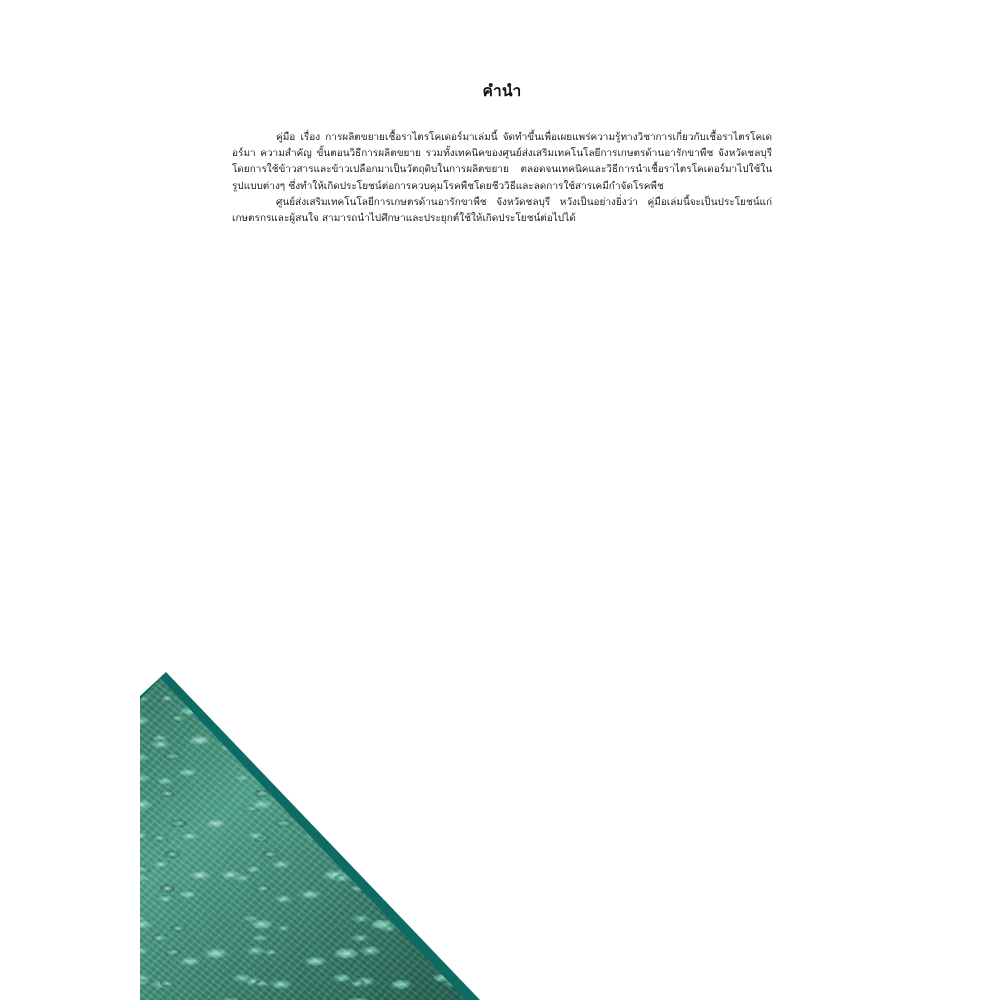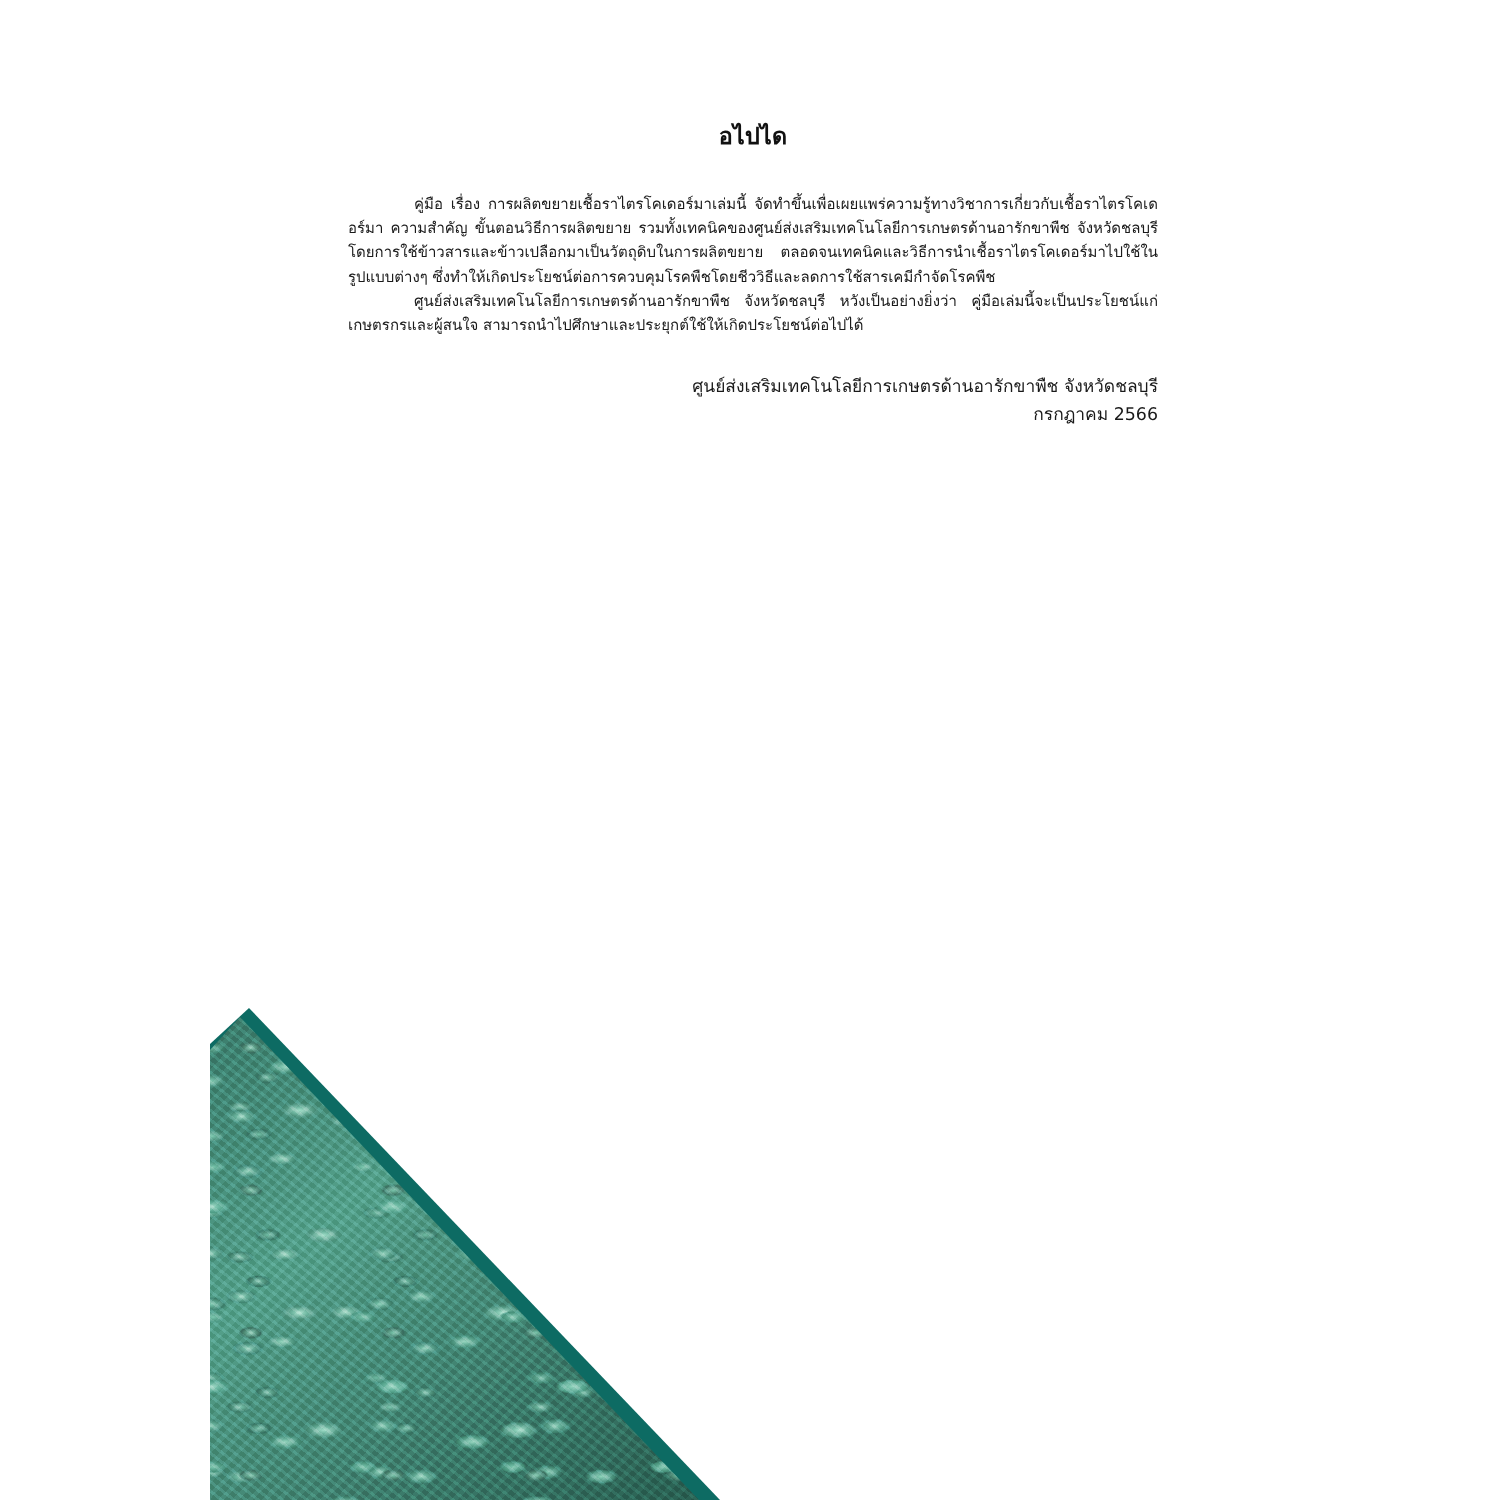--- a/index.html
+++ b/index.html
@@ -123,30 +123,26 @@
     mix-blend-mode: overlay;
   }
 </style>
 </head>
 <body>
 
 <div class="page">
 
   <div class="content">
 
-    <h1 class="doc-title">อไปได</h1>
+    <h1 class="doc-title">คำนำ</h1>
 
     <p class="para indent">คู่มือ เรื่อง การผลิตขยายเชื้อราไตรโคเดอร์มาเล่มนี้ จัดทำขึ้นเพื่อเผยแพร่ความรู้ทางวิชาการเกี่ยวกับเชื้อราไตรโคเดอร์มา ความสำคัญ ขั้นตอนวิธีการผลิตขยาย รวมทั้งเทคนิคของศูนย์ส่งเสริมเทคโนโลยีการเกษตรด้านอารักขาพืช จังหวัดชลบุรี โดยการใช้ข้าวสารและข้าวเปลือกมาเป็นวัตถุดิบในการผลิตขยาย ตลอดจนเทคนิคและวิธีการนำเชื้อราไตรโคเดอร์มาไปใช้ในรูปแบบต่างๆ ซึ่งทำให้เกิดประโยชน์ต่อการควบคุมโรคพืชโดยชีววิธีและลดการใช้สารเคมีกำจัดโรคพืช</p>
 
     <p class="para indent">ศูนย์ส่งเสริมเทคโนโลยีการเกษตรด้านอารักขาพืช จังหวัดชลบุรี หวังเป็นอย่างยิ่งว่า คู่มือเล่มนี้จะเป็นประโยชน์แก่เกษตรกรและผู้สนใจ สามารถนำไปศึกษาและประยุกต์ใช้ให้เกิดประโยชน์ต่อไปได้</p>
 
-    <div class="signature">
-      <div>ศูนย์ส่งเสริมเทคโนโลยีการเกษตรด้านอารักขาพืช จังหวัดชลบุรี</div>
-      <div>กรกฎาคม 2566</div>
-    </div>
 
   </div>
 
   <div class="photo-wedge">
     <div class="wedge-teal"></div>
     <div class="wedge-photo"></div>
     <div class="wedge-noise"></div>
   </div>
 
 </div>

